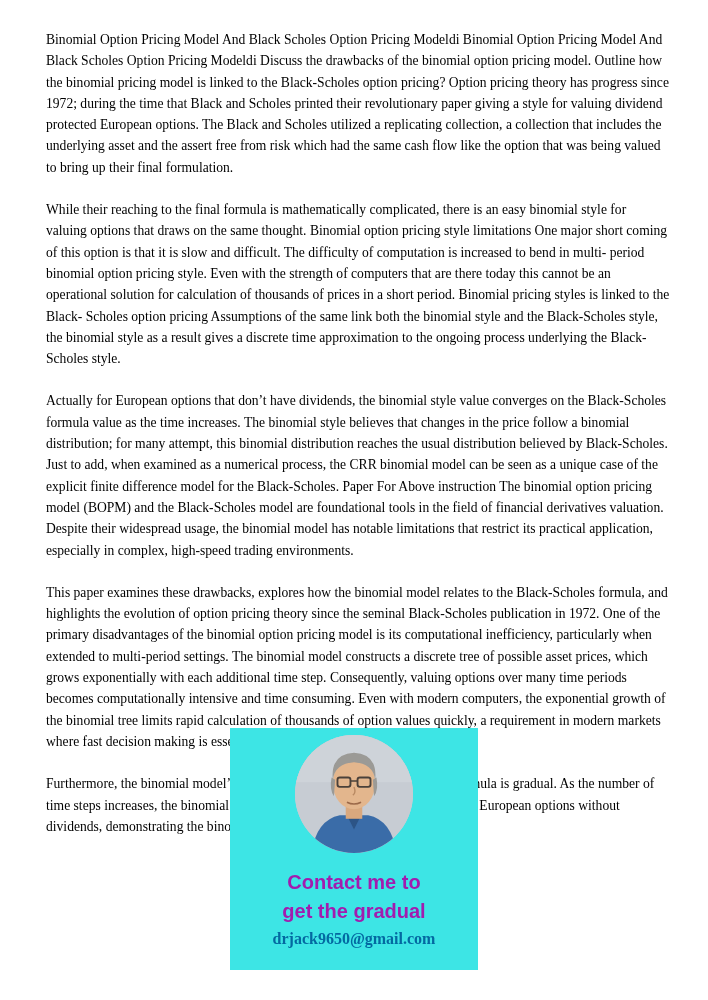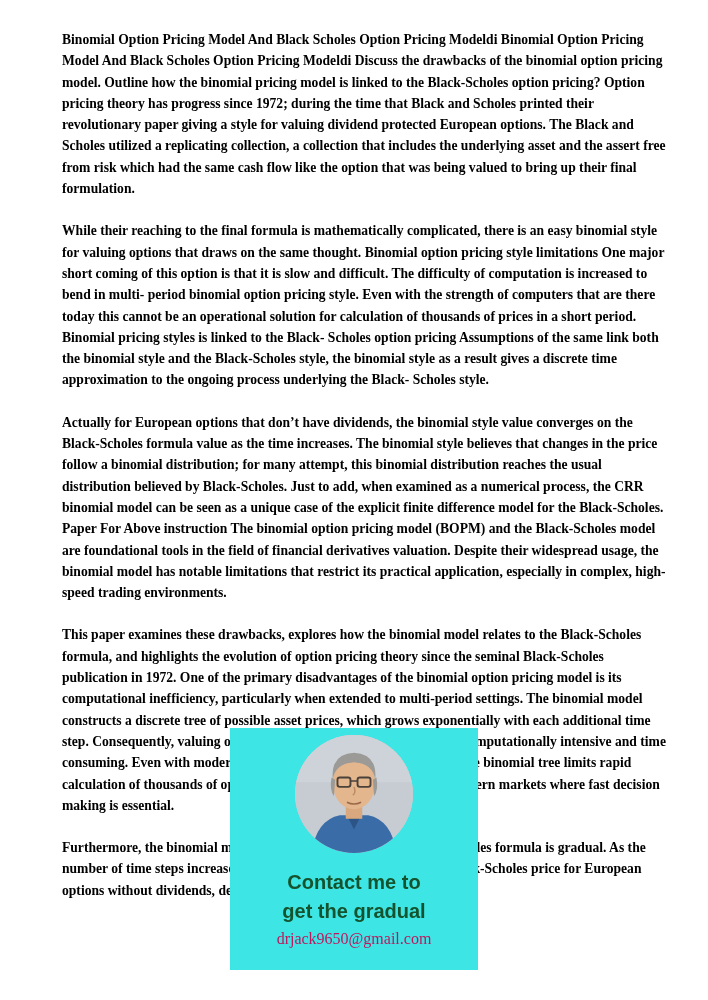--- a/index.html
+++ b/index.html
@@ -18,22 +18,21 @@
     position: absolute;
     left: 46px;
     top: 29px;
     width: 624px;
     color: #000000;
     font-size: 13.6px;
     line-height: 21.3px;
     text-align: left;
   }
   .doc p {
-    margin: 0 0 21px 16px;
-    font-weight: bold;
+    margin: 0 0 21px 0;
   }
   
   .overlay {
     position: absolute;
     left: 230px;
     top: 728px;
     width: 248px;
     height: 242px;
     background: #3DE5E5;
     z-index: 10;
@@ -53,31 +52,31 @@
   .avatar svg { display: block; width: 100%; height: 100%; }
   .contact-heading {
     position: absolute;
     top: 140px;
     left: 0;
     right: 0;
     font-family: "Liberation Sans", sans-serif;
     font-weight: bold;
     font-size: 20px;
     line-height: 29px;
-    color: #14532d;
+    color: #a21caf;
   }
   .contact-email {
     position: absolute;
     top: 202px;
     left: 0;
     right: 0;
     font-family: "Liberation Serif", serif;
-    font-weight: normal;
+    font-weight: bold;
     font-size: 16px;
-    color: #be185d;
+    color: #0369a1;
   }
 </style>
 </head>
 <body>
 
 <div class="doc">
   <p>Binomial Option Pricing Model And Black Scholes Option Pricing Modeldi Binomial Option Pricing Model And Black Scholes Option Pricing Modeldi Discuss the drawbacks of the binomial option pricing model. Outline how the binomial pricing model is linked to the Black-Scholes option pricing? Option pricing theory has progress since 1972; during the time that Black and Scholes printed their revolutionary paper giving a style for valuing dividend protected European options. The Black and Scholes utilized a replicating collection, a collection that includes the underlying asset and the assert free from risk which had the same cash flow like the option that was being valued to bring up their final formulation.</p>
   <p>While their reaching to the final formula is mathematically complicated, there is an easy binomial style for valuing options that draws on the same thought. Binomial option pricing style limitations One major short coming of this option is that it is slow and difficult. The difficulty of computation is increased to bend in multi- period binomial option pricing style. Even with the strength of computers that are there today this cannot be an operational solution for calculation of thousands of prices in a short period. Binomial pricing styles is linked to the Black- Scholes option pricing Assumptions of the same link both the binomial style and the Black-Scholes style, the binomial style as a result gives a discrete time approximation to the ongoing process underlying the Black- Scholes style.</p>
   <p>Actually for European options that don’t have dividends, the binomial style value converges on the Black-Scholes formula value as the time increases. The binomial style believes that changes in the price follow a binomial distribution; for many attempt, this binomial distribution reaches the usual distribution believed by Black-Scholes. Just to add, when examined as a numerical process, the CRR binomial model can be seen as a unique case of the explicit finite difference model for the Black-Scholes. Paper For Above instruction The binomial option pricing model (BOPM) and the Black-Scholes model are foundational tools in the field of financial derivatives valuation. Despite their widespread usage, the binomial model has notable limitations that restrict its practical application, especially in complex, high-speed trading environments.</p>
   <p>This paper examines these drawbacks, explores how the binomial model relates to the Black-Scholes formula, and highlights the evolution of option pricing theory since the seminal Black-Scholes publication in 1972. One of the primary disadvantages of the binomial option pricing model is its computational inefficiency, particularly when extended to multi-period settings. The binomial model constructs a discrete tree of possible asset prices, which grows exponentially with each additional time step. Consequently, valuing options over many time periods becomes computationally intensive and time consuming. Even with modern computers, the exponential growth of the binomial tree limits rapid calculation of thousands of option values quickly, a requirement in modern markets where fast decision making is essential.</p>

